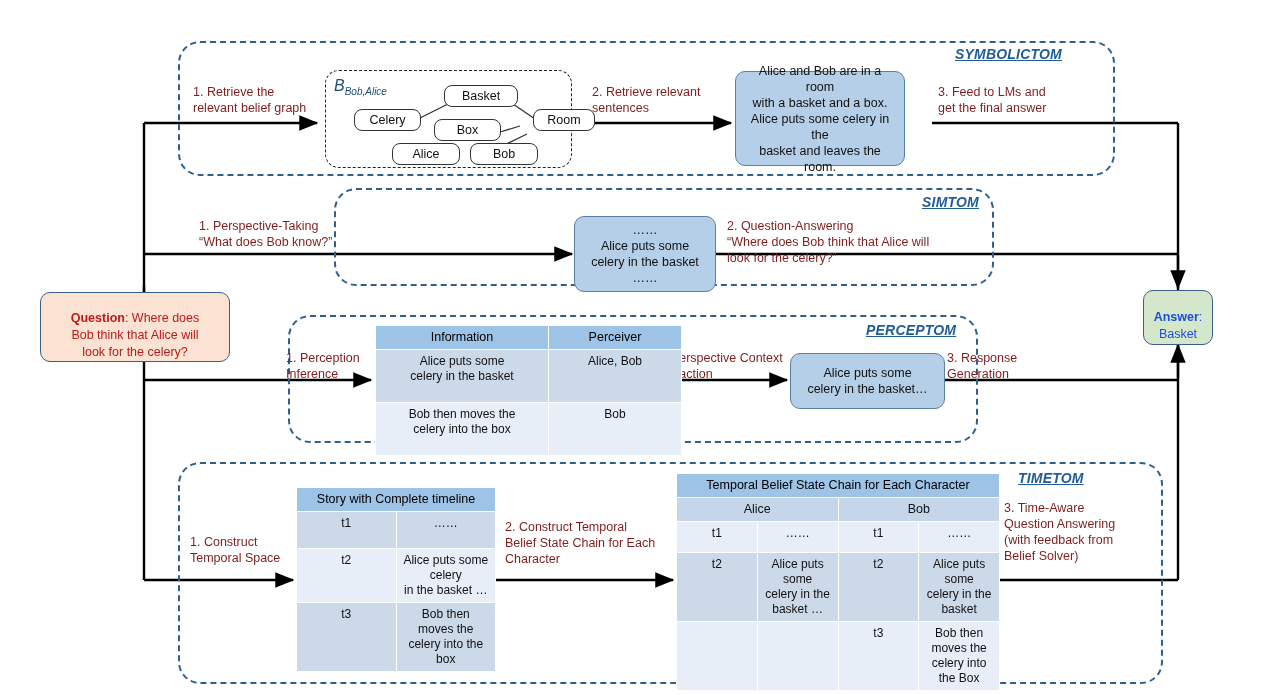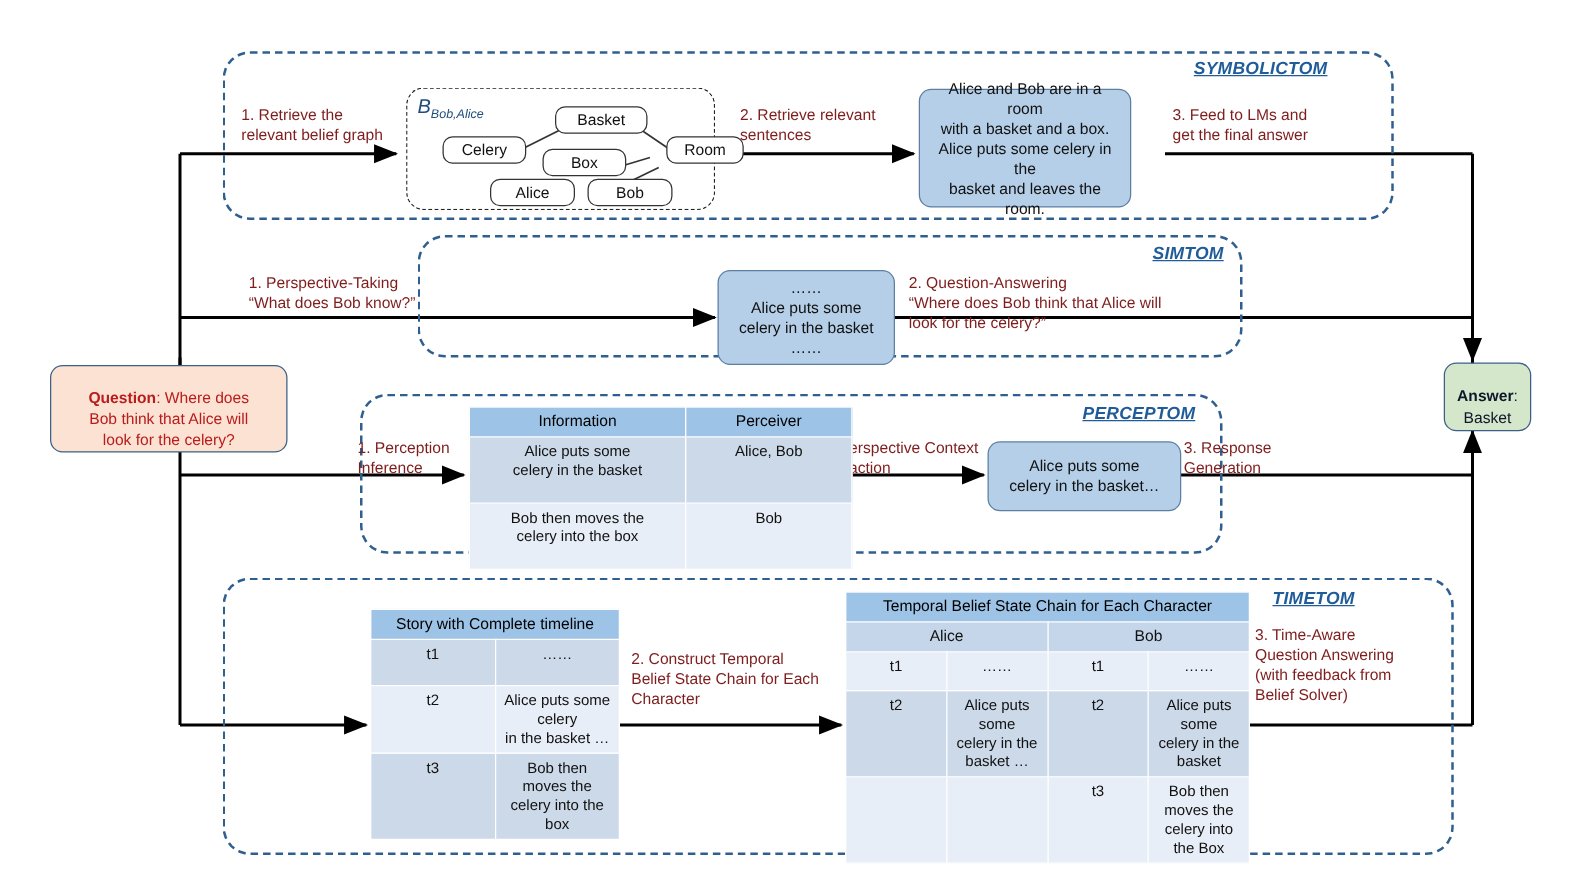--- a/index.html
+++ b/index.html
@@ -43,21 +43,21 @@
     align-items:center;
     justify-content:center;
     text-align:center;
     font-size:12.5px;
     line-height:16px;
     padding:4px 7px;
     white-space:pre-line;
   }
   .blue{background:#b4cfe7;border:1.4px solid #5d7fa3;color:#111;}
   .peach{background:#fbe2d3;border:1.6px solid #3b5f86;color:#b91c1c;}
-  .green{background:#d5e7cb;border:1.6px solid #3b5f86;color:#0f172a;margin-left:12px;}
+  .green{background:#d5e7cb;border:1.6px solid #3b5f86;color:#1d4ed8;}
 
   
   .graph-frame{
     position:absolute;
     border:1.6px dashed #222;
     border-radius:14px;
     box-sizing:border-box;
     background:#fff;
   }
   .node{
@@ -234,20 +234,22 @@
     </tr>
   </tbody>
     </table>
 
   <div class="rbox blue" style="left:790px;top:353px;width:155px;height:56px;">Alice puts some
 celery in the basket…</div>
 
   <div class="method-box" style="left:178px;top:462px;width:985px;height:222px;"></div>
   <div class="method-label" style="left:1018px;top:470px;">TIMETOM</div>
 
+  <div class="step" style="left:190px;top:534px;width:120px;">1. Construct
+Temporal Space</div>
   <div class="step" style="left:505px;top:519px;width:165px;">2. Construct Temporal
 Belief State Chain for Each
 Character</div>
   <div class="step" style="left:1004px;top:500px;width:135px;">3. Time-Aware
 Question Answering
 (with feedback from
 Belief Solver)</div>
 
   <table class="tbl" style="left:296px;top:487px;width:200px;">
     <tbody>

